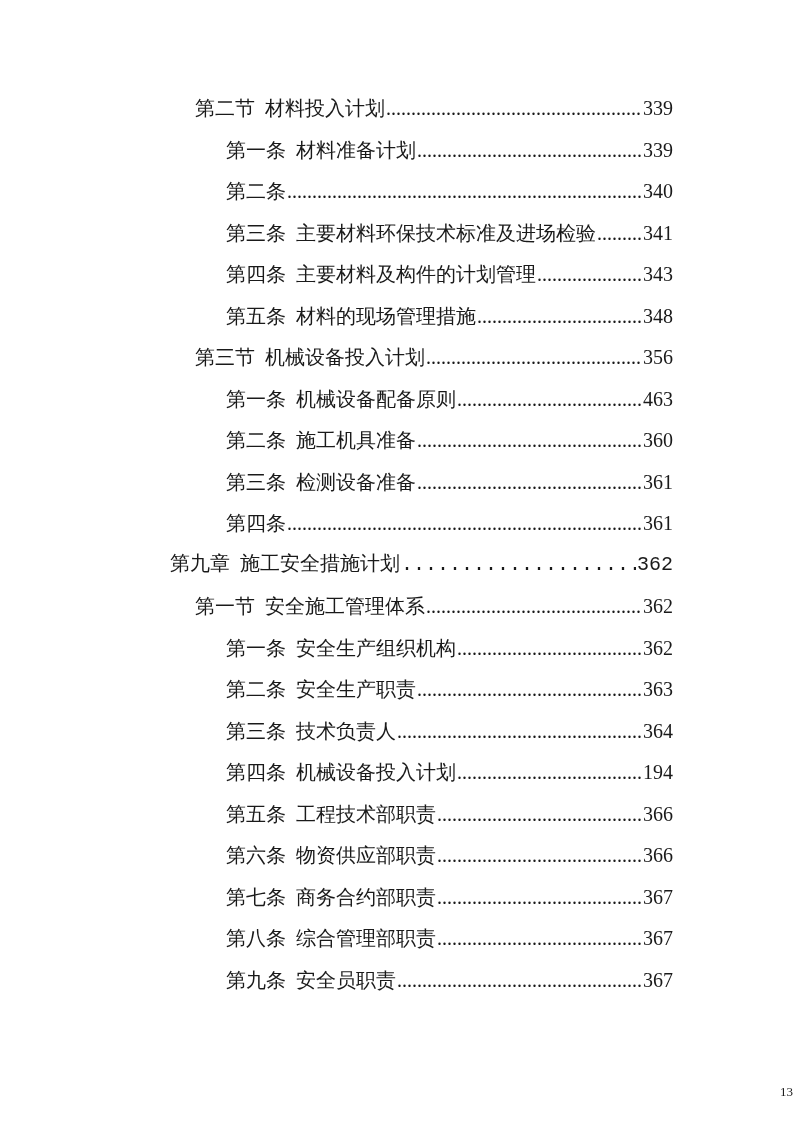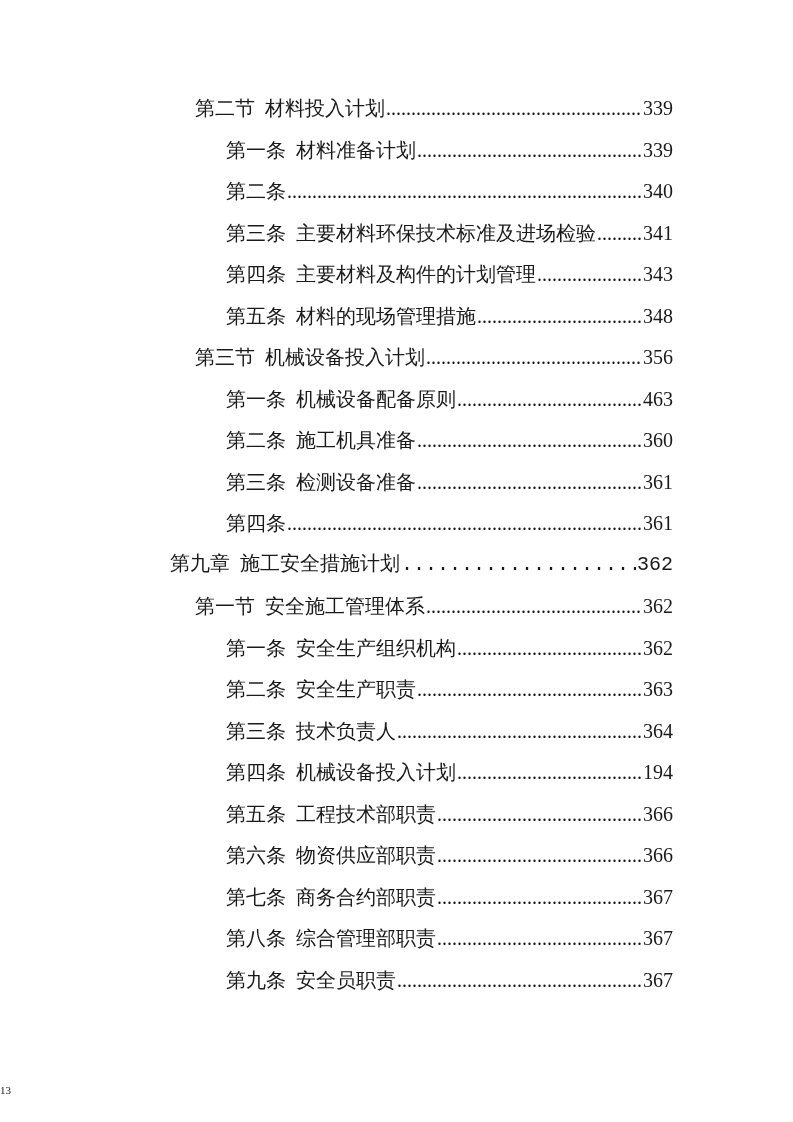--- a/index.html
+++ b/index.html
@@ -9,21 +9,21 @@
   .row { position: absolute; height: 24px; display: flex; align-items: flex-end;
          font-size: 20px; line-height: 24px; right: 120px; }
   .row .num { white-space: nowrap; }
   .row .title { white-space: nowrap; margin-left: 10px; }
   .row .dots { flex: 1; overflow: hidden; white-space: nowrap; margin: 0 1px; letter-spacing: 0px; }
   .row .dots::before { content: "................................................................................................................................................................"; }
   .row .page { white-space: nowrap; }
   .lvl0 { left: 170px; font-family: Liberation Mono, monospace; }
   .lvl1 { left: 195px; }
   .lvl2 { left: 226px; }
-  .footer { position: absolute; top: 1084px; left: 0; width: 793px; text-align: left; font-size: 11px; }
+  .footer { position: absolute; top: 1084px; left: 0; width: 793px; text-align: right; font-size: 13px; }
 </style>
 </head>
 <body>
 
 <div class="toc">
   <div class="row lvl1" style="top:8px">
       <span class="num">第二节</span>
       <span class="title">材料投入计划</span>
       <span class="dots"></span>
       <span class="page">339</span>

